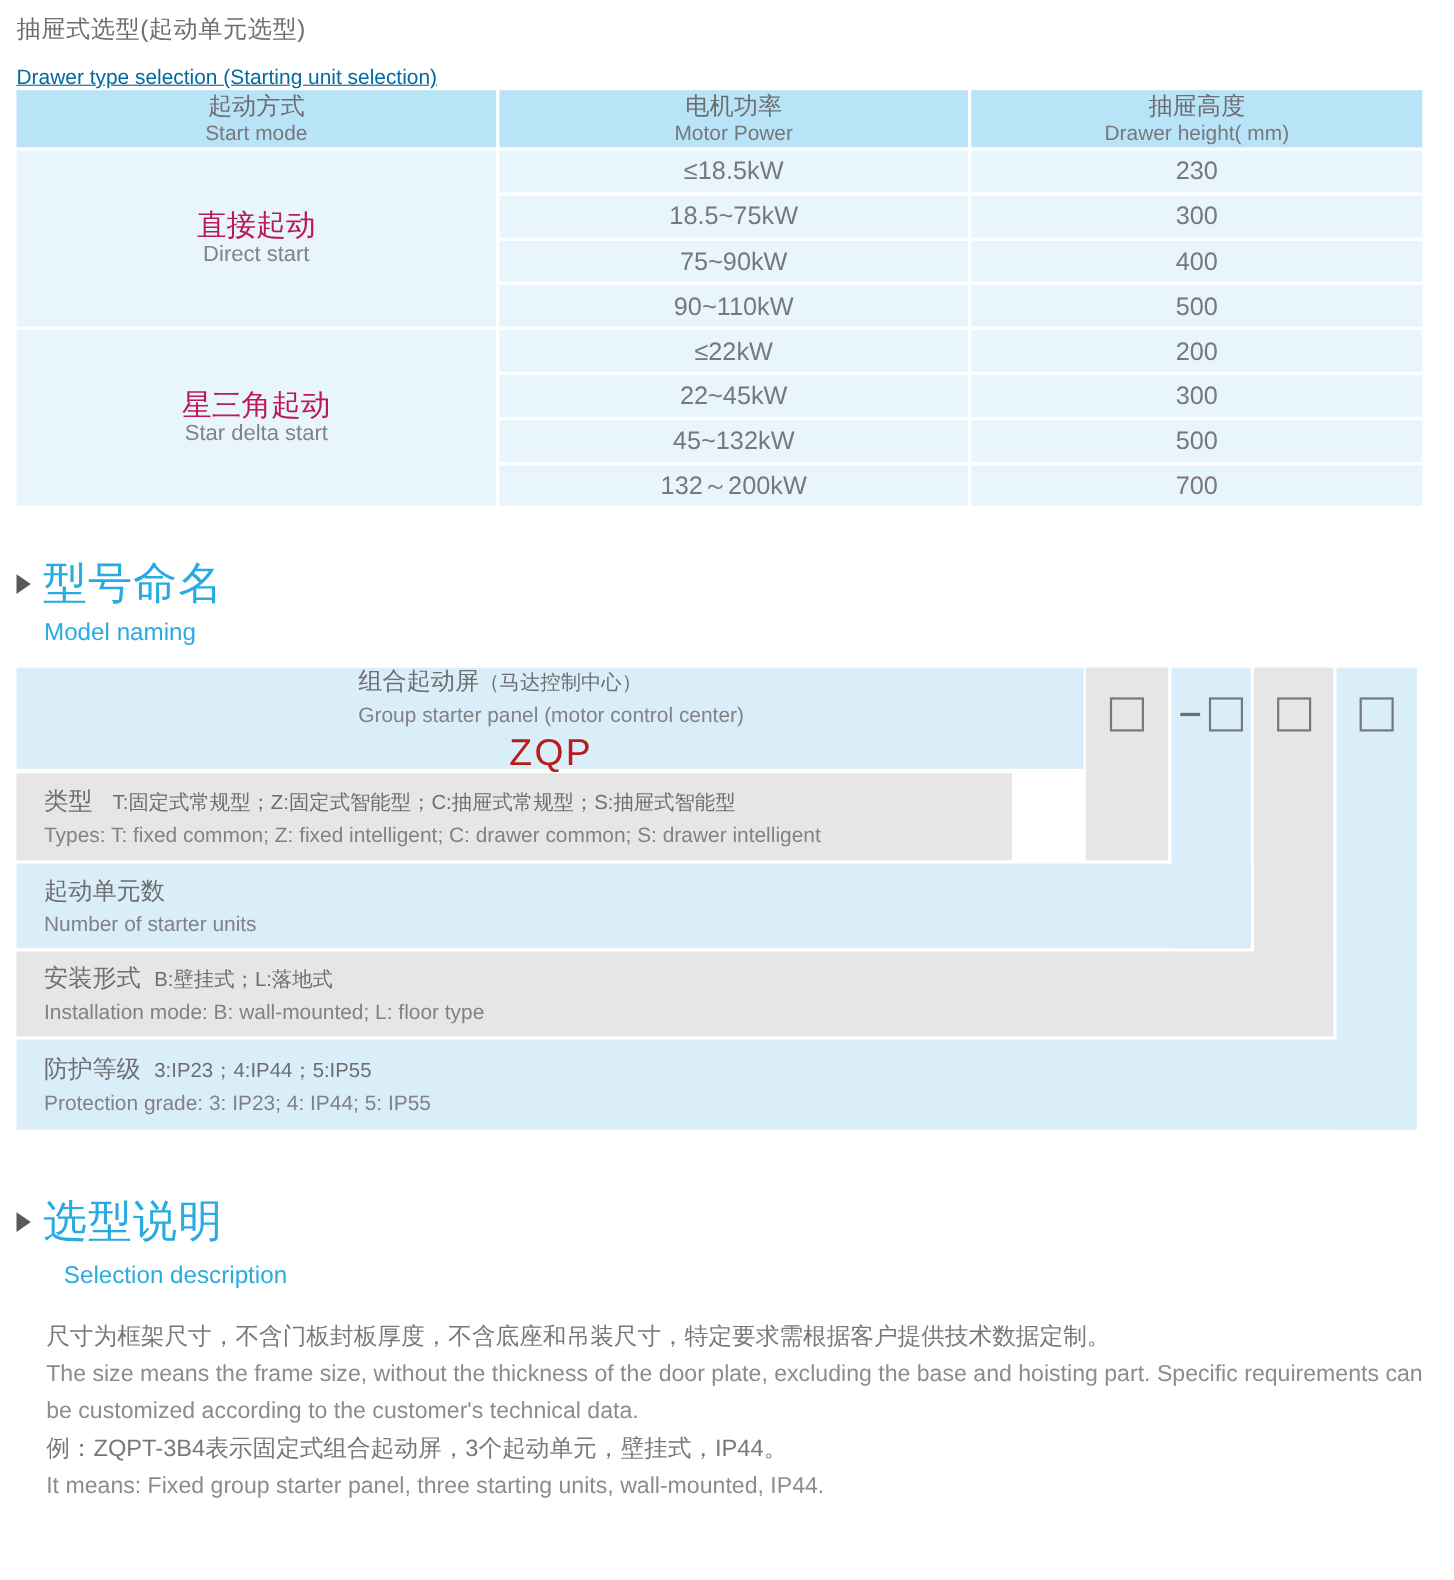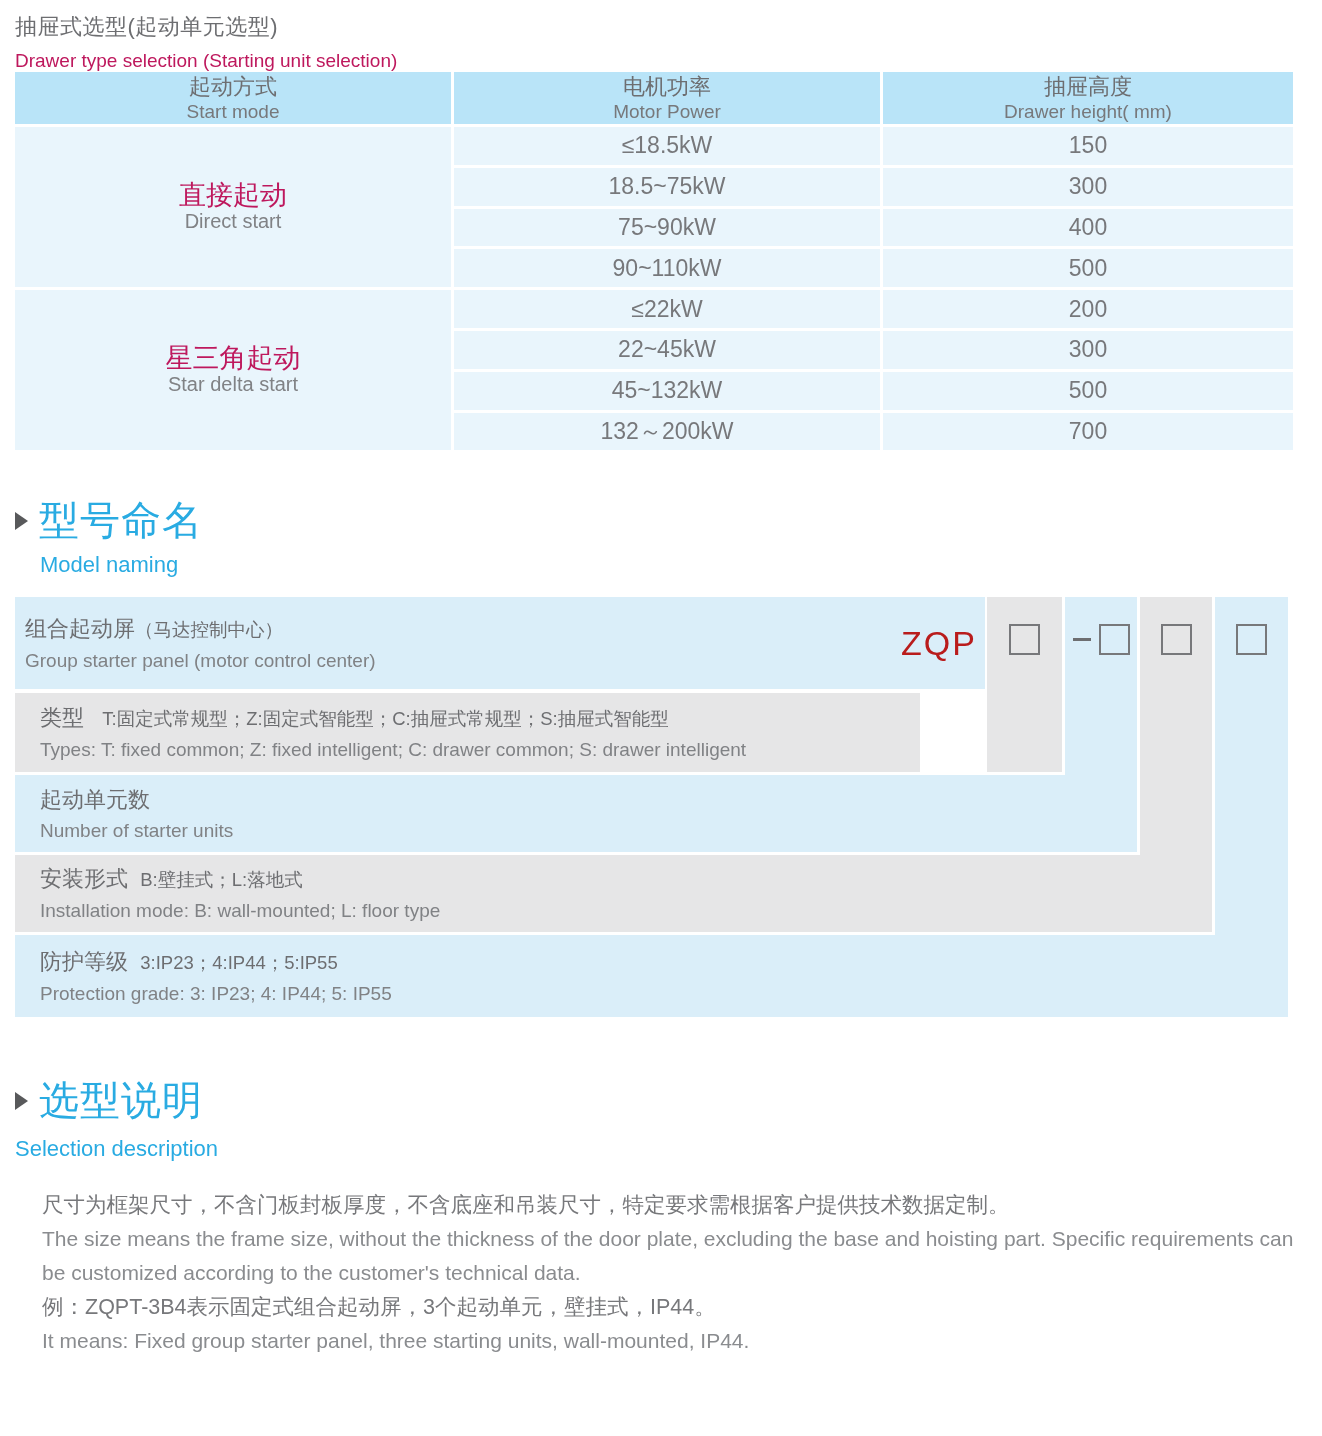--- a/index.html
+++ b/index.html
@@ -8,21 +8,21 @@
     width:1322px; height:1436px;
     font-family:"Liberation Sans","DejaVu Sans",sans-serif;
     color:#6d6e71;
     position:relative;
     overflow:hidden;
   }
   .page { padding:12px 32px 0 15px; }
 
   
   .doc-title-zh { font-size:22px; color:#6d6e71; letter-spacing:0.5px; }
-  .doc-title-en { font-size:19px; color:#be185d; margin-top:8px; }
+  .doc-title-en { font-size:19px; color:#0369a1; margin-top:18px;text-decoration:underline; }
 
   
   .sel-table {
     display:grid;
     grid-template-columns:436px 426px 410px;
     grid-template-rows:52px repeat(8,37.8px);
     gap:3px;
     width:1281px;
     background:#ffffff;
   }
@@ -54,22 +54,22 @@
   .sec1-head { margin-top:43px; }
   .sec1-sub  { margin-left:25px; margin-top:4px; }
 
   
   .diagram { position:relative; width:1275px; height:420px; margin-top:19px; }
   .blue { background:#daeef9; }
   .gray { background:#e6e6e7; }
   .band, .riser { position:absolute; }
 
   .r1-band { left:0; top:0; width:970px; height:92px;
-             display:flex; justify-content:space-between; align-items:center;
-             padding:0 8px 0 10px; }
+             display:flex; justify-content:center; align-items:center;
+             padding:0 8px 0 10px;flex-direction:column; }
   .r2-band { left:0; top:96px;  width:905px; height:79px; }
   .r3-band { left:0; top:178px; width:1122px; height:77px; }
   .r4-band { left:0; top:258px; width:1197px; height:77px; }
   .r5-band { left:0; top:338px; width:1273px; height:82px; }
 
   .riser   { display:flex; justify-content:center; align-items:flex-start; }
   .s1 { left:972px;  top:0; width:75px; height:175px; }
   .s2 { left:1050px; top:0; width:72px; height:255px; }
   .s3 { left:1125px; top:0; width:72px; height:335px; }
   .s4 { left:1200px; top:0; width:73px; height:420px; }
@@ -82,21 +82,21 @@
   .code-prefix { font-size:34px; color:#b91c1c; letter-spacing:2px; }
 
   .band-text { display:flex; flex-direction:column; justify-content:center; height:100%; padding-left:25px; }
   .r1-band .band-text { padding-left:0; }
   .line-zh { font-size:22px; color:#6d6e71; line-height:33px; white-space:nowrap; }
   .line-zh .zh-sub { font-size:18.5px; color:#6d6e71; }
   .line-en { font-size:19px; color:#808285; line-height:29px; white-space:nowrap; }
 
   
   .sec2-head { margin-top:56px; }
-  .sec2-sub  { margin-top:8px; }
+  .sec2-sub  { margin-left:43px; margin-top:8px; }
   .paras { margin:26px 0 17px 27px; width:1252px; }
   .p-zh { font-size:21.5px; color:#77787b; line-height:34px; }
   .p-en { font-size:21px; color:#8a8c8f; line-height:34px; }
 </style>
 </head>
 <body>
 
 <div class="page">
 
   <div class="doc-title-zh">抽屉式选型(起动单元选型)</div>
@@ -117,21 +117,21 @@
     </div>
 
     <div class="cell td group-cell g1">
       <div class="zh">直接起动</div>
       <div class="en">Direct start</div>
     </div>
     <div class="cell td">
         <span class="val">≤18.5kW</span>
       </div>
     <div class="cell td">
-        <span class="val">150</span>
+        <span class="val">230</span>
       </div>
     <div class="cell td">
         <span class="val">18.5~75kW</span>
       </div>
     <div class="cell td">
         <span class="val">300</span>
       </div>
     <div class="cell td">
         <span class="val">75~90kW</span>
       </div>

